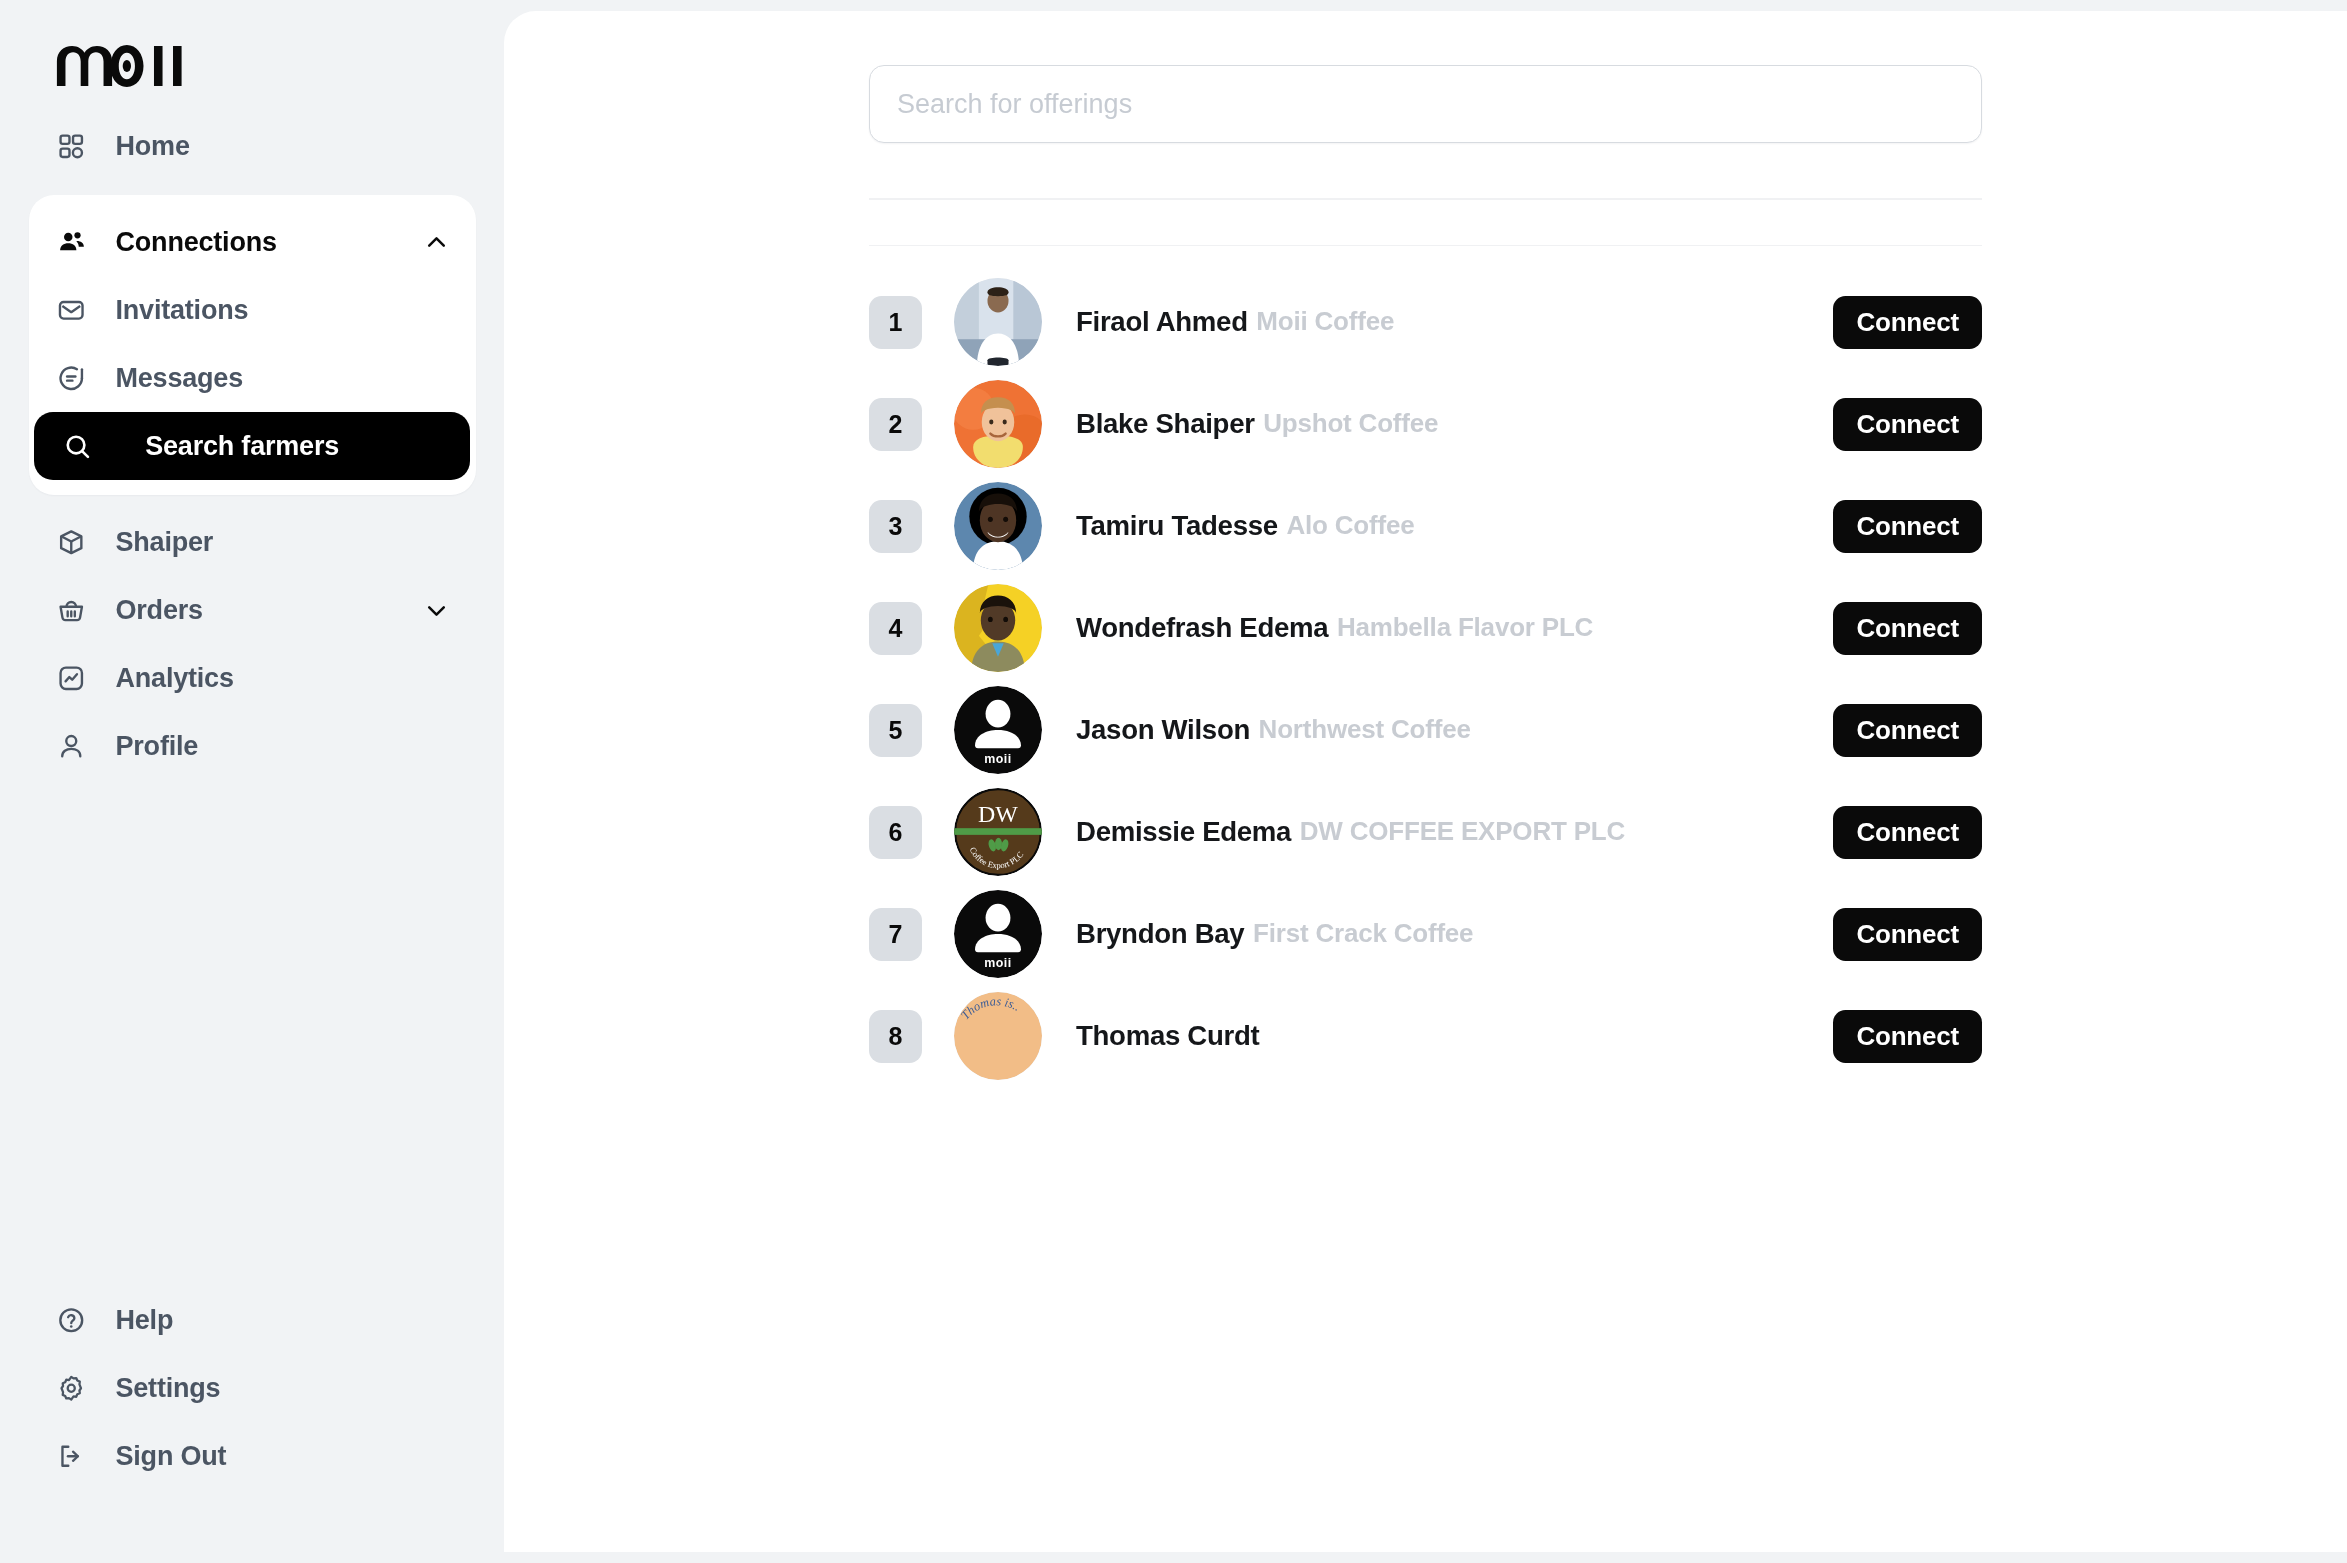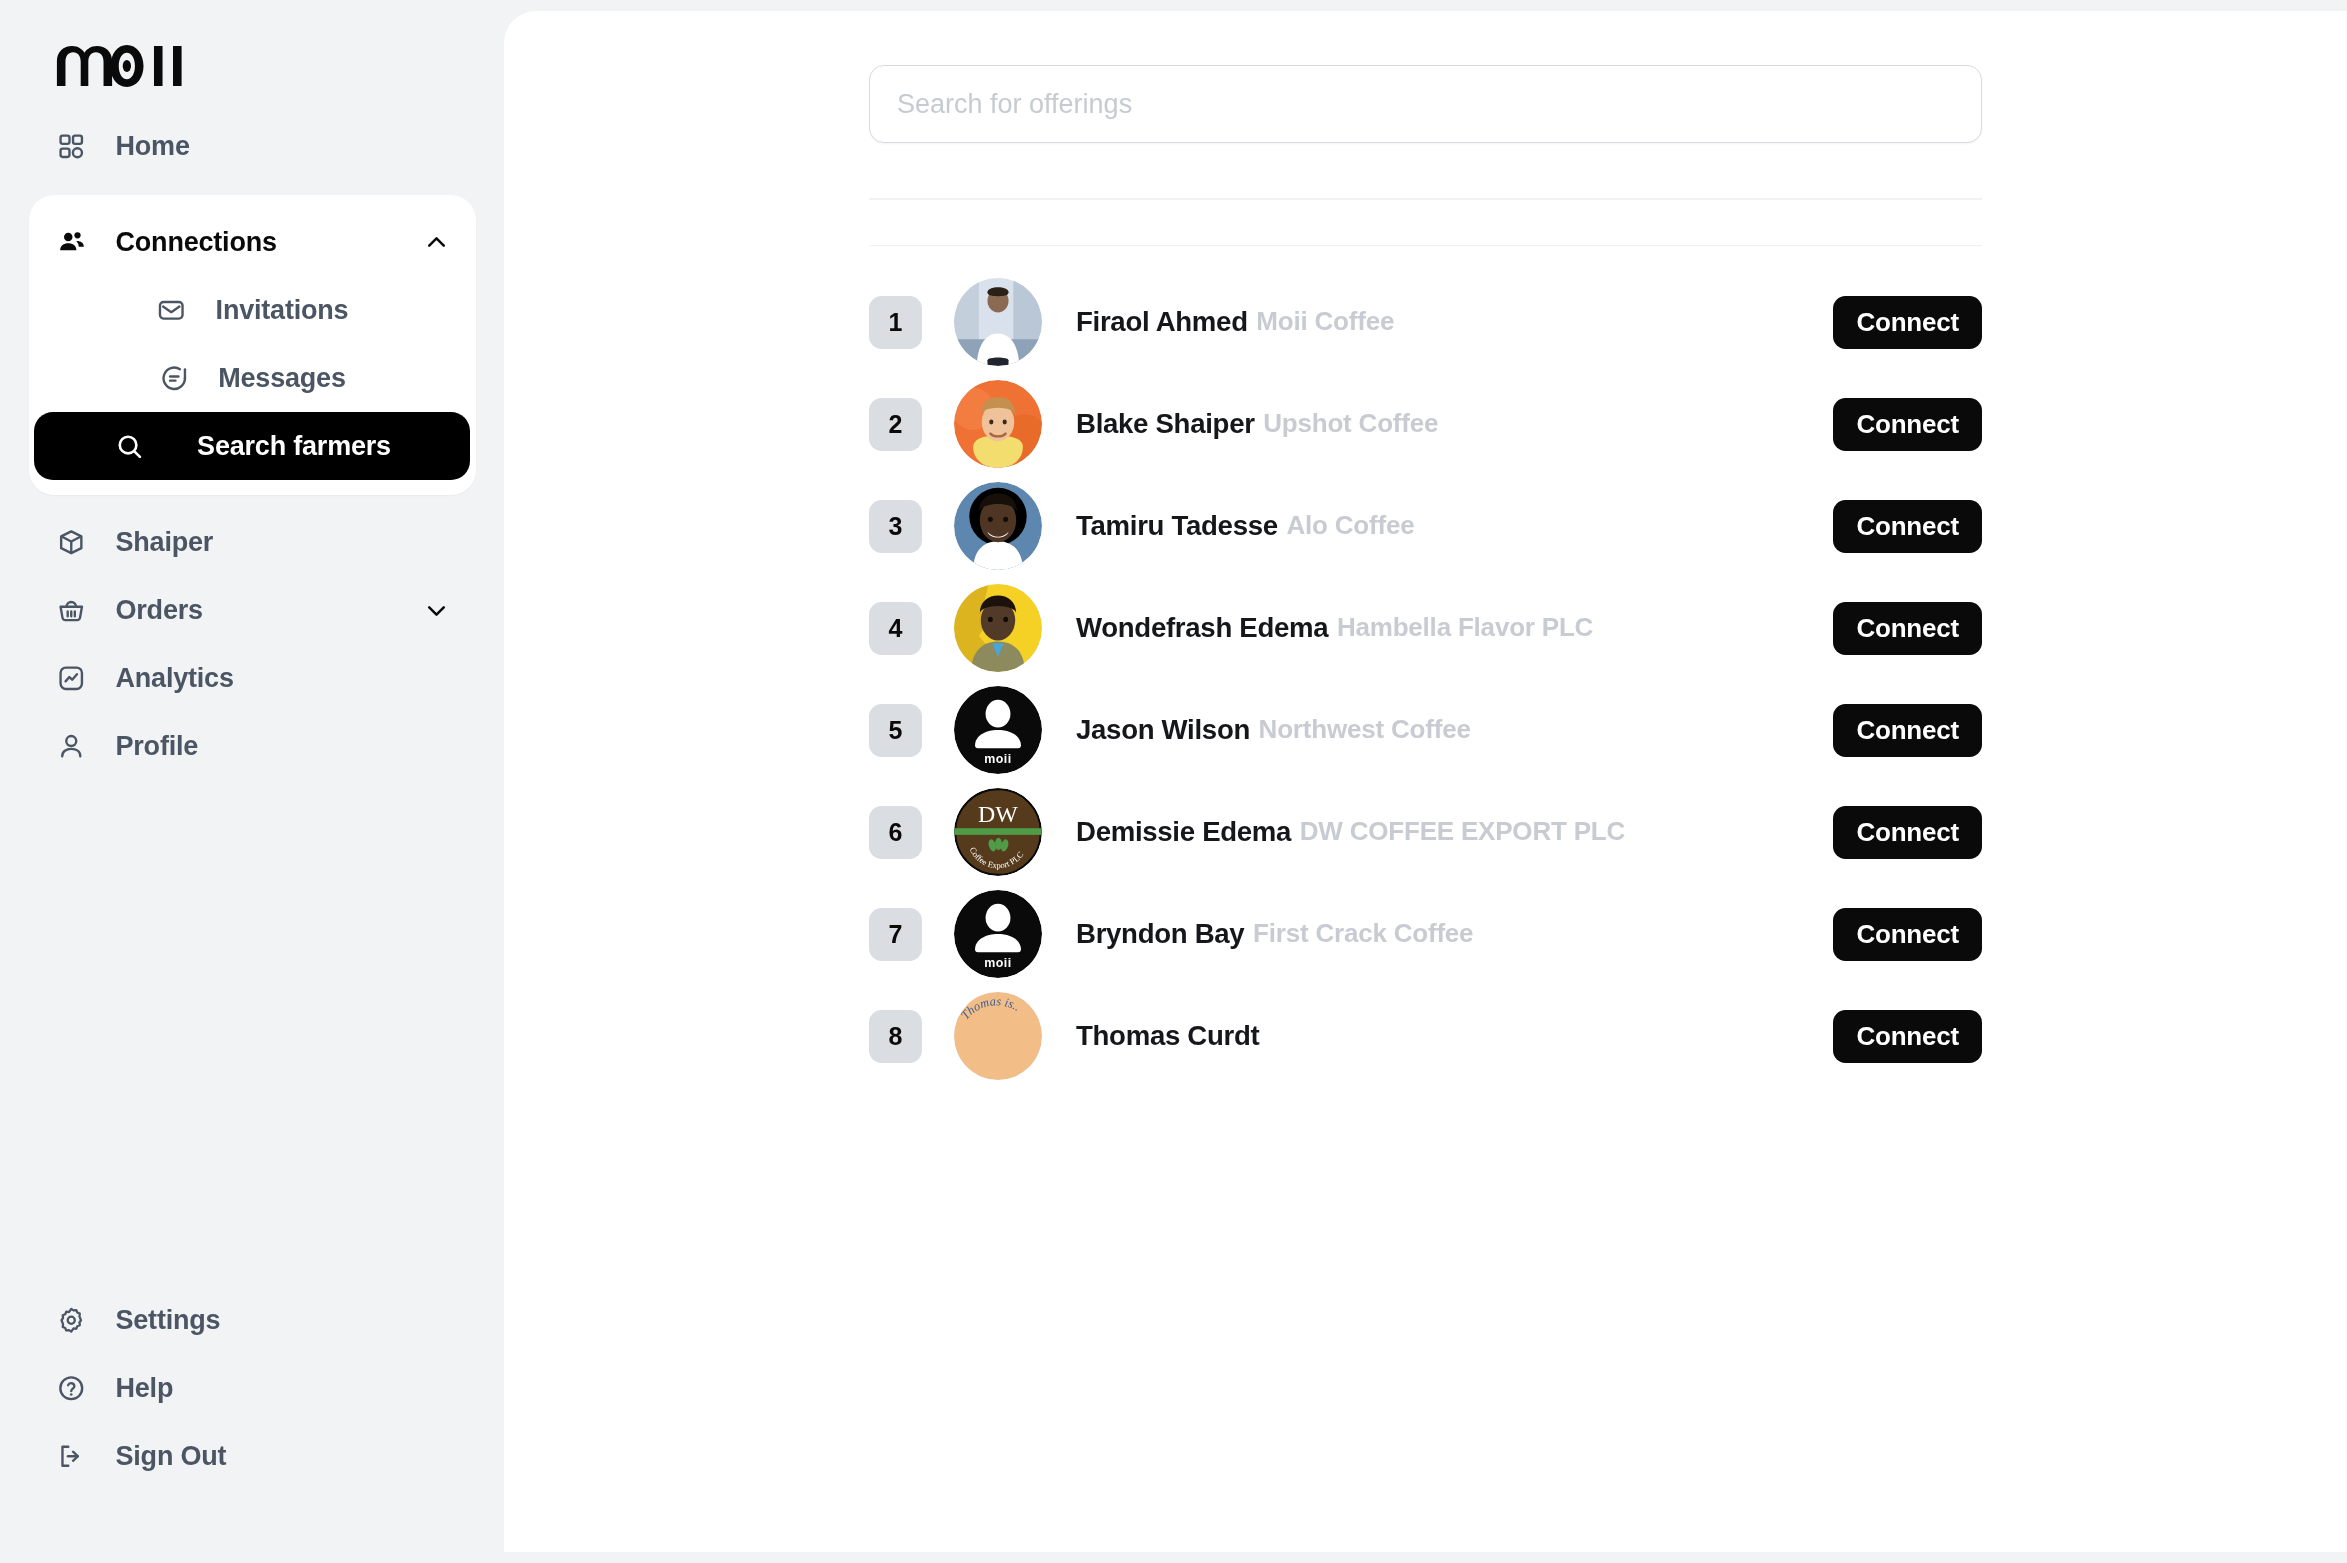--- a/index.html
+++ b/index.html
@@ -43,21 +43,21 @@
   .nav-item .label { white-space: nowrap; }
   .nav-item .chev { margin-left: auto; display: flex; align-items: center; }
 
   .group-card {
     background: #ffffff;
     border-radius: 25px;
     padding: 13.3px 0 15px 0;
     margin: 15px 0 13.3px 0;
     box-shadow: 0 1px 1.9px rgba(16,24,40,0.04);
   }
-  .group-card .nav-item { color: #0a0a0a; justify-content: center; }
+  .group-card .nav-item { color: #0a0a0a; }
   .group-card .sub-item { color: #4b5563; font-weight: 600; }
 
   .nav-item.active {
     background: #000000;
     color: #ffffff;
     border-radius: 19px;
   }
   .nav-item.active .label { color: #ffffff; font-weight: 700; margin-left: 24px; }
 
   
@@ -288,37 +288,37 @@
         </span>
         <span class="label">Profile</span>
       </div>
 
     </nav>
 
     <nav class="nav-bottom">
 
       <div class="nav-item">
         <span class="icon">
-          <svg width="28.5" height="28.5" viewBox="0 0 24 24" fill="none" stroke="#4b5563" stroke-width="1.9" stroke-linejoin="round">
-            <path d="M12 2.4l1.9 1.3 2.3-.3.9 2.1 2.1.9-.3 2.3L20.2 12l-1.3 1.9.3 2.3-2.1.9-.9 2.1-2.3-.3L12 21.6l-1.9-1.3-2.3.3-.9-2.1-2.1-.9.3-2.3L3.8 12l1.3-1.9-.3-2.3 2.1-.9.9-2.1 2.3.3z"></path>
-            <circle cx="12" cy="12" r="3"></circle>
-          </svg>
-        </span>
-        <span class="label">Settings</span>
-      </div>
-
-      <div class="nav-item">
-        <span class="icon">
           <svg width="28.5" height="28.5" viewBox="0 0 24 24" fill="none" stroke="#4b5563" stroke-width="2" stroke-linecap="round">
             <circle cx="12" cy="12" r="9.2"></circle>
             <path d="M9.4 9.4a2.7 2.7 0 0 1 5.2.9c0 1.8-2.6 2.3-2.6 4"></path>
             <circle cx="12" cy="17.3" r="1.1" fill="#4b5563" stroke="none"></circle>
           </svg>
         </span>
         <span class="label">Help</span>
+      </div>
+
+      <div class="nav-item">
+        <span class="icon">
+          <svg width="28.5" height="28.5" viewBox="0 0 24 24" fill="none" stroke="#4b5563" stroke-width="1.9" stroke-linejoin="round">
+            <path d="M12 2.4l1.9 1.3 2.3-.3.9 2.1 2.1.9-.3 2.3L20.2 12l-1.3 1.9.3 2.3-2.1.9-.9 2.1-2.3-.3L12 21.6l-1.9-1.3-2.3.3-.9-2.1-2.1-.9.3-2.3L3.8 12l1.3-1.9-.3-2.3 2.1-.9.9-2.1 2.3.3z"></path>
+            <circle cx="12" cy="12" r="3"></circle>
+          </svg>
+        </span>
+        <span class="label">Settings</span>
       </div>
 
       <div class="nav-item">
         <span class="icon">
           <svg width="28.5" height="28.5" viewBox="0 0 24 24" fill="none" stroke="#4b5563" stroke-width="2" stroke-linecap="round" stroke-linejoin="round">
             <path d="M9.5 4H4.6v16h4.9"></path>
             <path d="M13.5 8.2 17.6 12l-4.1 3.8"></path>
             <path d="M9.2 12h8.2"></path>
           </svg>
         </span>

